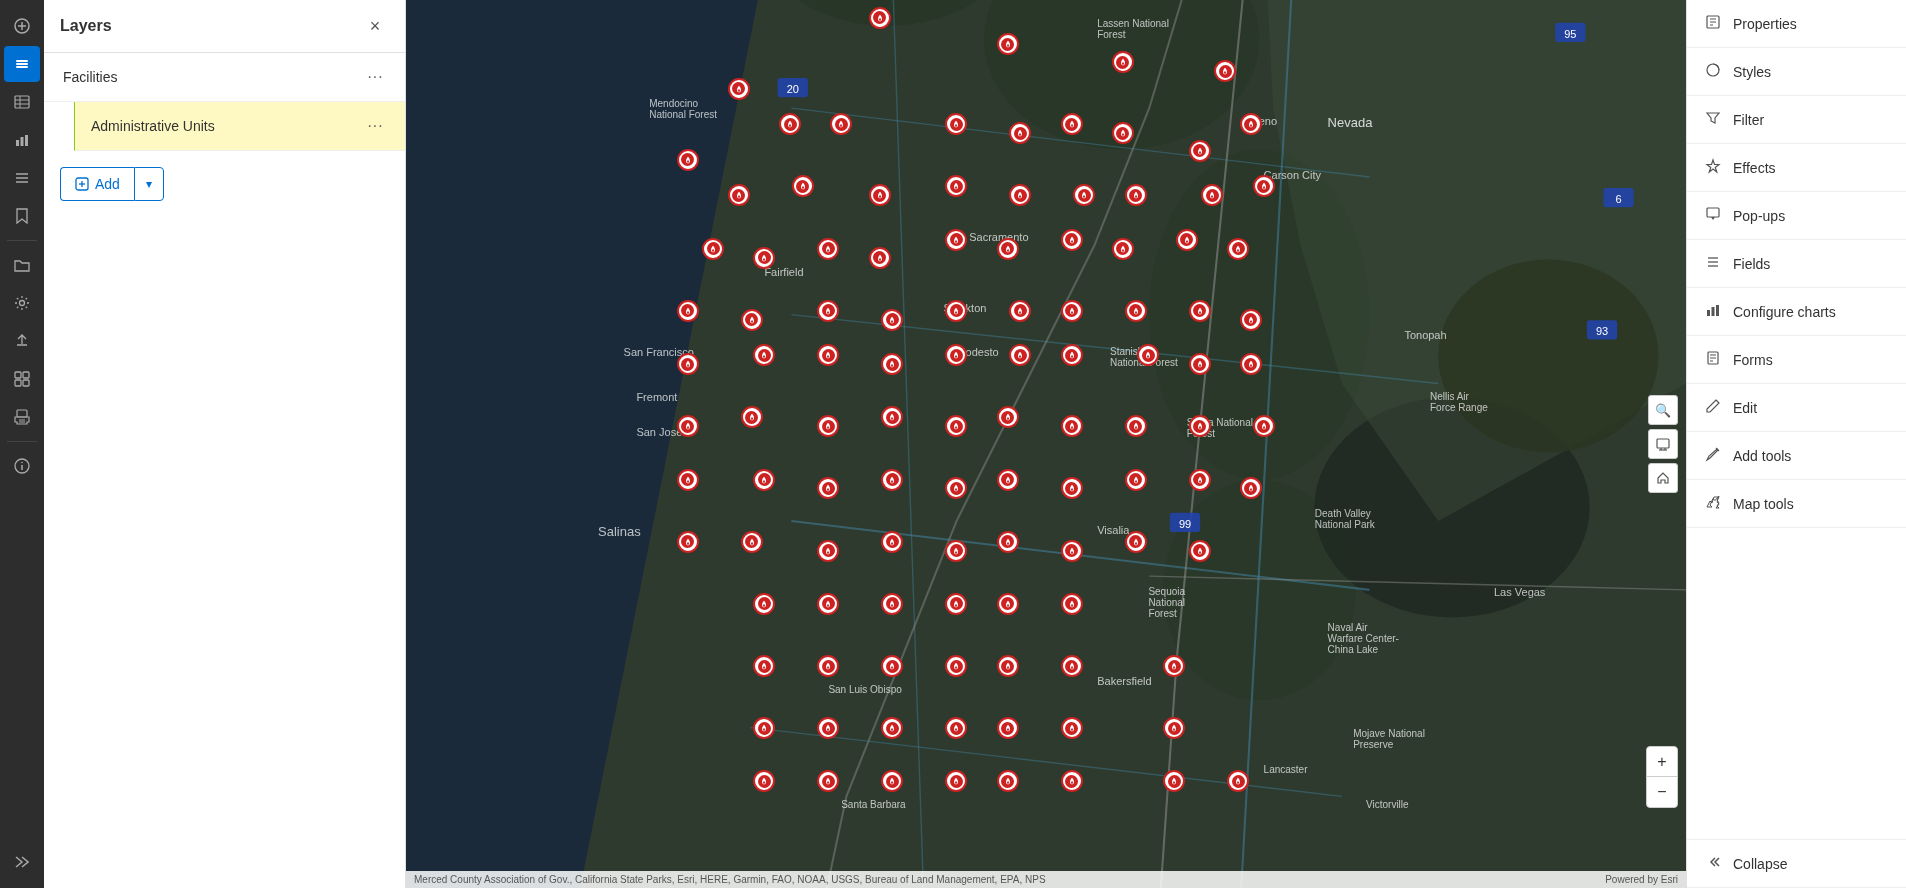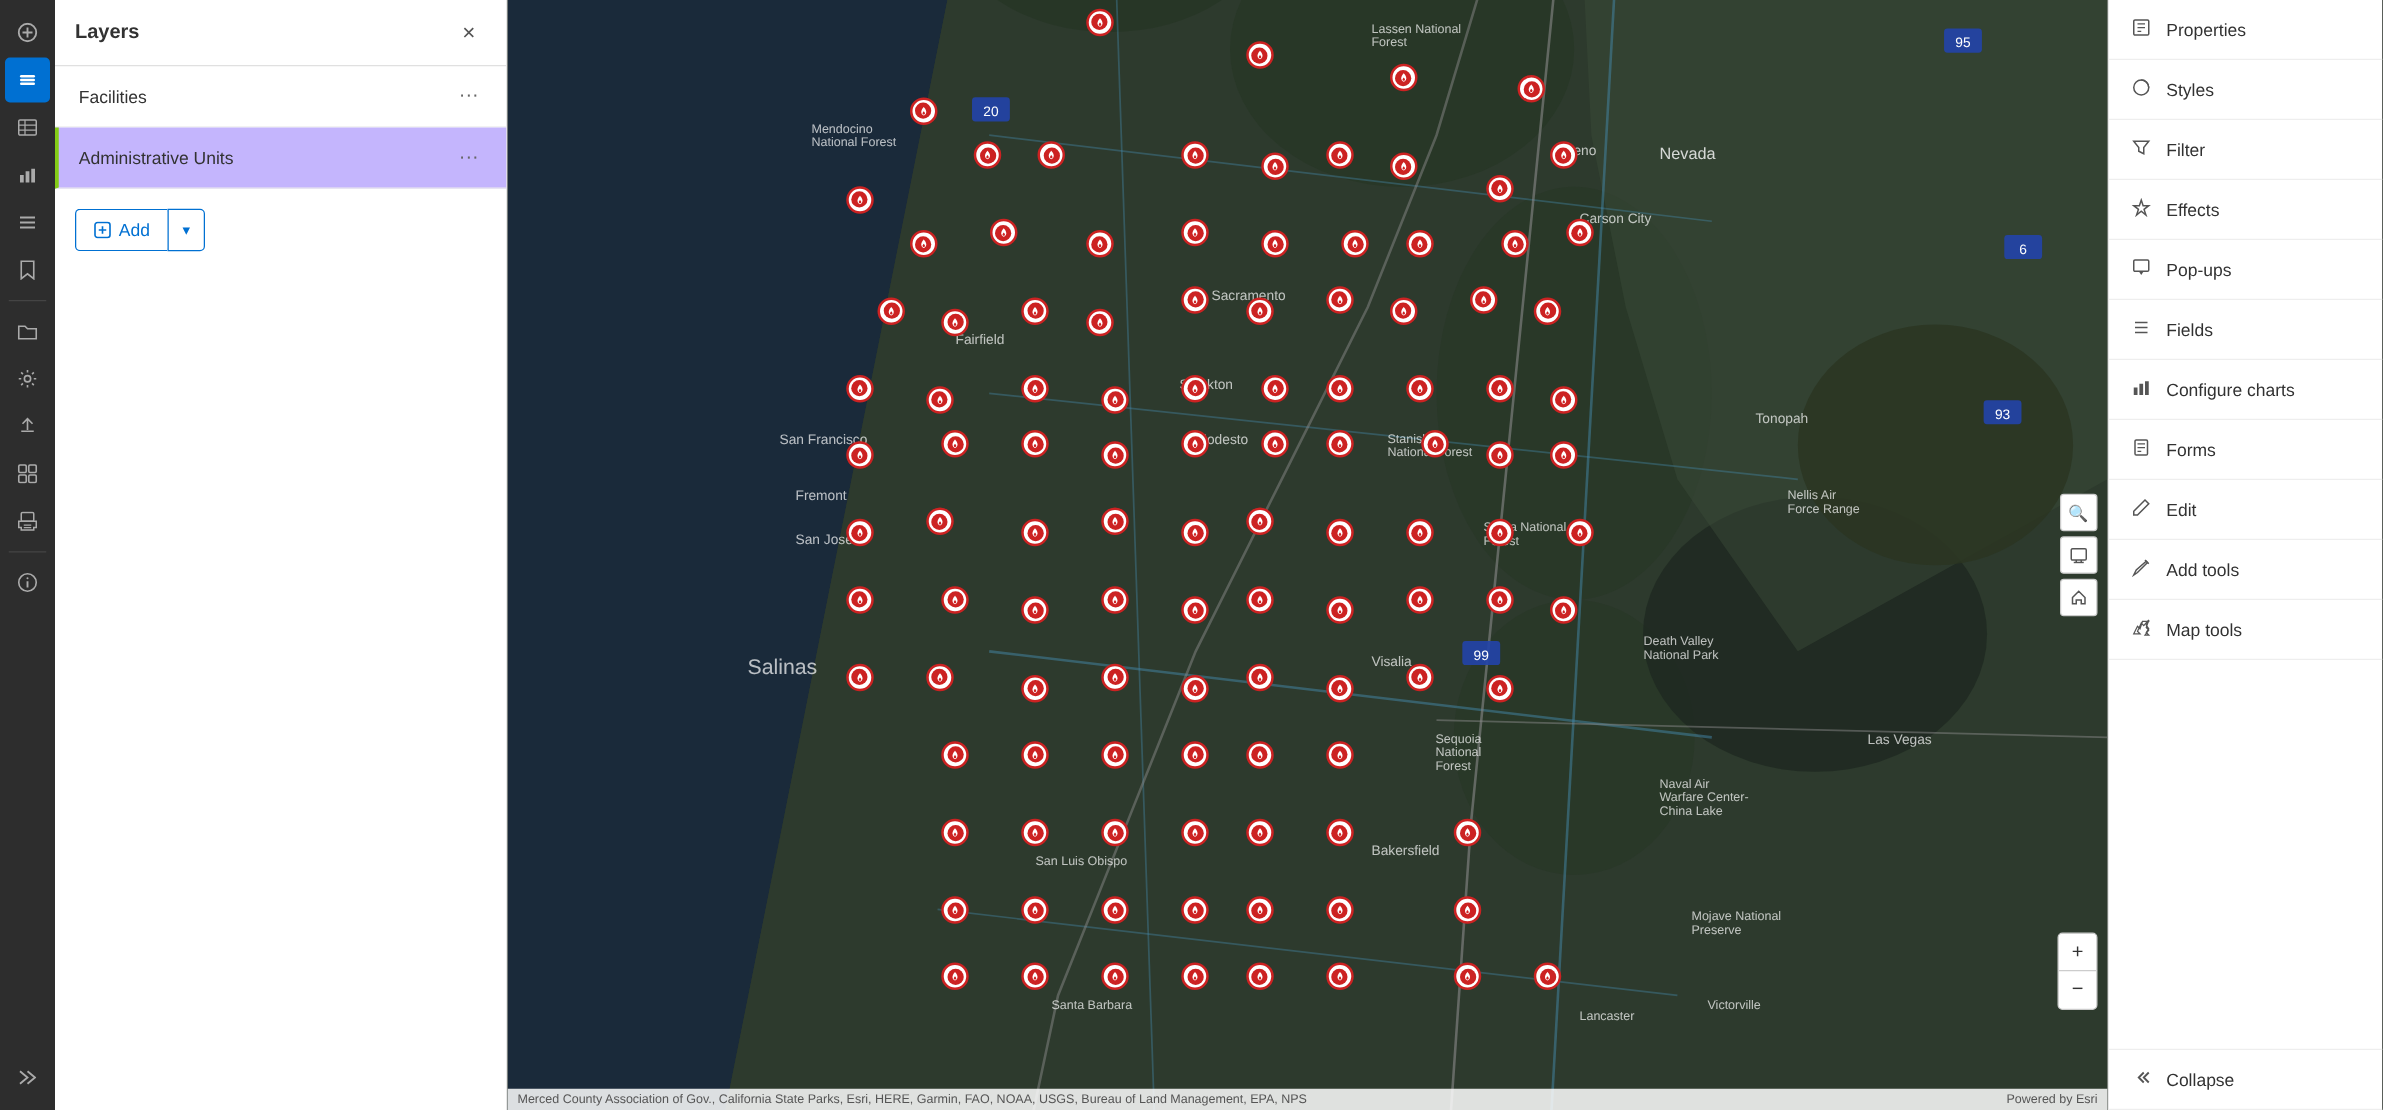--- a/index.html
+++ b/index.html
@@ -67,22 +67,23 @@
 
     .layer-item {
       display: flex;
       align-items: center;
       padding: 10px 16px;
       border-bottom: 1px solid #eee;
       cursor: pointer;
       gap: 8px;
     }
     .layer-item.selected {
-      border-left: 3px solid #84cc16;
-      background: #c4b5fd;
+      border-left: 1px solid #84cc16;
+      background: #fef9c3;
+      margin-left: 30px;
     }
     .layer-item:not(.selected) {
       padding-left: 19px;
     }
     .layer-name {
       flex: 1;
       font-size: 14px;
       color: #323232;
     }
     .layer-more-btn {
@@ -411,31 +412,31 @@
     <div class="map-label" style="left: 67%; top: 19%; font-size: 11px;">Carson City</div>
     <div class="map-label" style="left: 55%; top: 39%; font-size: 10px;">Stanislaus<br>National Forest</div>
     <div class="map-label" style="left: 61%; top: 47%; font-size: 10px;">Sierra National<br>Forest</div>
     <div class="map-label" style="left: 28%; top: 30%; font-size: 11px;">Fairfield</div>
     <div class="map-label" style="left: 17%; top: 39%; font-size: 11px;">San Francisco</div>
     <div class="map-label" style="left: 18%; top: 44%; font-size: 11px;">Fremont</div>
     <div class="map-label" style="left: 18%; top: 48%; font-size: 11px;">San Jose</div>
     <div class="map-label" style="left: 43%; top: 39%; font-size: 11px;">Modesto</div>
     <div class="map-label" style="left: 44%; top: 26%; font-size: 11px;">Sacramento</div>
     <div class="map-label" style="left: 42%; top: 34%; font-size: 11px;">Stockton</div>
-    <div class="map-label" style="left: 15%; top: 59%; font-size: 17px;">Salinas</div>
+    <div class="map-label" style="left: 15%; top: 59%; font-size: 13px;">Salinas</div>
     <div class="map-label" style="left: 54%; top: 59%; font-size: 11px;">Visalia</div>
     <div class="map-label" style="left: 71%; top: 54%; font-size: 10px; margin-top: 28px;">Death Valley<br>National Park</div>
     <div class="map-label" style="left: 78%; top: 37%; font-size: 11px;">Tonopah</div>
     <div class="map-label" style="left: 58%; top: 66%; font-size: 10px;">Sequoia<br>National<br>Forest</div>
     <div class="map-label" style="left: 72%; top: 70%; font-size: 10px;">Naval Air<br>Warfare Center-<br>China Lake</div>
     <div class="map-label" style="left: 74%; top: 82%; font-size: 10px;">Mojave National<br>Preserve</div>
     <div class="map-label" style="left: 54%; top: 76%; font-size: 11px;">Bakersfield</div>
     <div class="map-label" style="left: 33%; top: 77%; font-size: 10px;">San Luis Obispo</div>
     <div class="map-label" style="left: 34%; top: 90%; font-size: 10px;">Santa Barbara</div>
-    <div class="map-label" style="left: 67%; top: 86%; font-size: 10px; margin-top: 44px;">Lancaster</div>
+    <div class="map-label" style="left: 67%; top: 86%; font-size: 10px;">Lancaster</div>
     <div class="map-label" style="left: 75%; top: 90%; font-size: 10px;">Victorville</div>
     <div class="map-label" style="left: 85%; top: 66%; font-size: 11px;">Las Vegas</div>
     <div class="map-label" style="left: 80%; top: 44%; font-size: 10px;">Nellis Air<br>Force Range</div>
 
     <div id="markers-container" style="position:absolute;top:0;left:0;width:100%;height:100%;pointer-events:none;">
         <div style="position: absolute; left: 37%; top: 2%; width: 22px; height: 22px; background: white; border-radius: 50%; border: 2px solid rgb(204, 34, 34); transform: translate(-50%, -50%); display: flex; align-items: center; justify-content: center;">
           <div style="width: 13px; height: 13px; background: rgb(204, 34, 34); border-radius: 50%; display: flex; align-items: center; justify-content: center;">
             <svg width="8" height="8" viewBox="0 0 10 12" fill="none">
               <path d="M5 1 C5 1 8 4 8 7 C8 9.2 6.7 11 5 11 C3.3 11 2 9.2 2 7 C2 4 5 1 5 1Z" fill="white"></path>
               <path d="M5 6 C5 6 6.5 7.5 6.5 8.5 C6.5 9.3 5.8 10 5 10 C4.2 10 3.5 9.3 3.5 8.5 C3.5 7.5 5 6 5 6Z" fill="#cc2222"></path>

